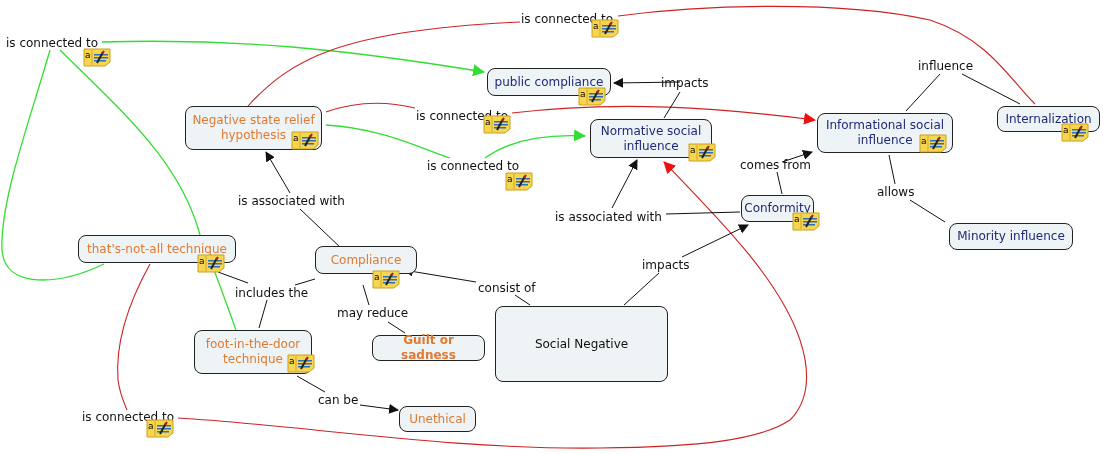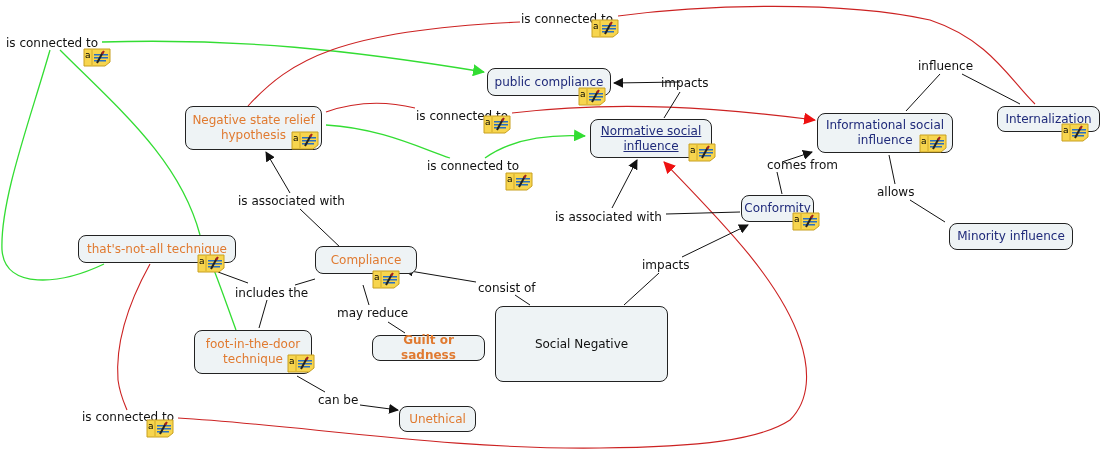--- a/index.html
+++ b/index.html
@@ -72,21 +72,21 @@
   <path d="M360,405 L398,410" stroke="#111" stroke-width="1" fill="none" marker-end="url(#ab)"></path>
 </svg>
 
 <div class="node navy" style="left:487px;top:68px;width:124px;height:28px;">
     <span>public compliance</span>
   </div>
 <div class="node orange" style="left:185px;top:106px;width:137px;height:44px;">
     <span>Negative state relief
 hypothesis</span>
   </div>
-<div class="node navy" style="left:590px;top:119px;width:122px;height:39px;text-decoration:underline;">
+<div class="node navy" style="left:590px;top:119px;width:122px;height:39px;">
     <span>Normative social
 influence</span>
   </div>
 <div class="node navy" style="left:817px;top:113px;width:136px;height:40px;">
     <span>Informational social
 influence</span>
   </div>
 <div class="node navy" style="left:997px;top:106px;width:103px;height:26px;">
     <span>Internalization</span>
   </div>
@@ -116,21 +116,21 @@
     <span>Unethical</span>
   </div>
 
 <div class="label" style="left:521px;top:12px;">is connected to</div>
 <div class="label" style="left:6px;top:36px;">is connected to</div>
 <div class="label" style="left:416px;top:109px;">is connected to</div>
 <div class="label" style="left:427px;top:159px;">is connected to</div>
 <div class="label" style="left:82px;top:410px;">is connected to</div>
 <div class="label" style="left:661px;top:76px;">impacts</div>
 <div class="label" style="left:918px;top:59px;">influence</div>
-<div class="label" style="left:740px;top:158px;margin-left:27px;">comes from</div>
+<div class="label" style="left:740px;top:158px;">comes from</div>
 <div class="label" style="left:877px;top:185px;">allows</div>
 <div class="label" style="left:238px;top:194px;">is associated with</div>
 <div class="label" style="left:555px;top:210px;">is associated with</div>
 <div class="label" style="left:235px;top:286px;">includes the</div>
 <div class="label" style="left:337px;top:306px;">may reduce</div>
 <div class="label" style="left:478px;top:281px;">consist of</div>
 <div class="label" style="left:642px;top:258px;">impacts</div>
 <div class="label" style="left:318px;top:393px;">can be</div>
 
 <svg class="note" style="left:591px;top:19px;" viewBox="0 0 28 19">

